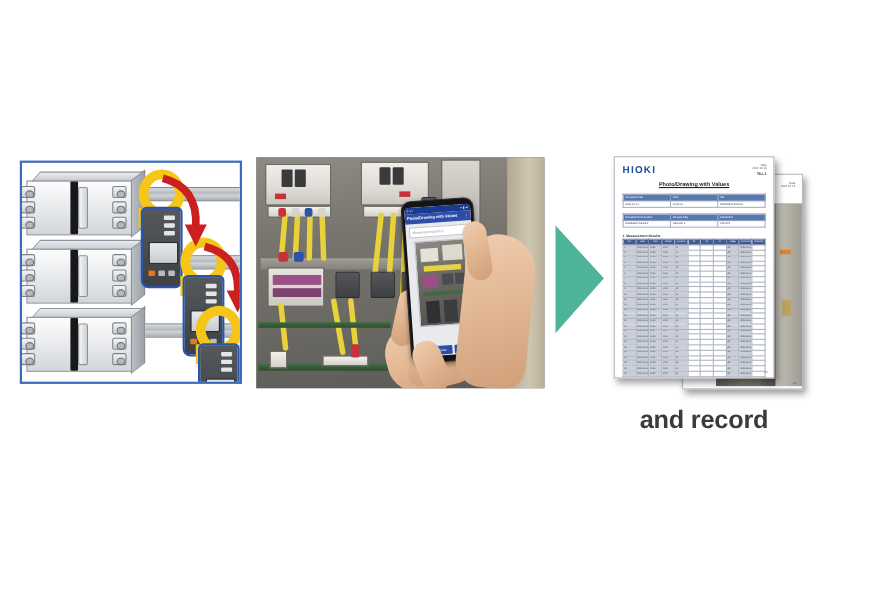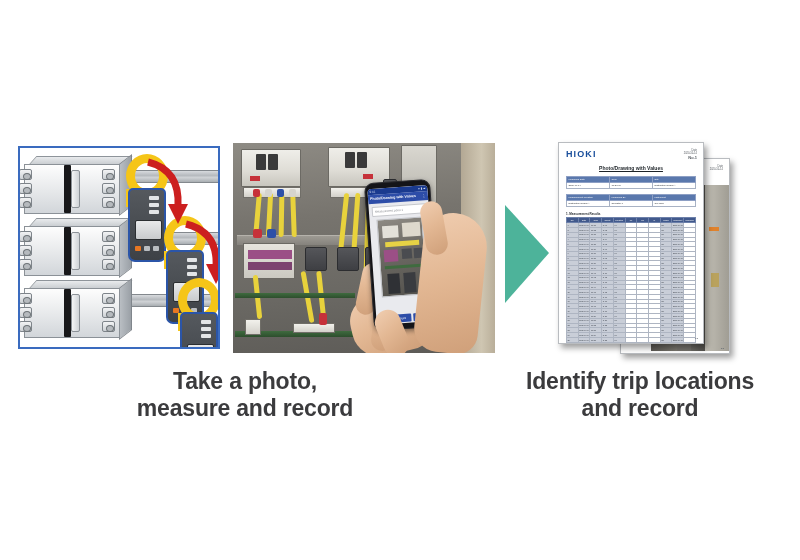--- a/index.html
+++ b/index.html
@@ -984,22 +984,17 @@
                 <td class="fill">2020-10-14 10:56</td>
                 <td></td>
               </tr>
             </tbody>
         </table>
       </div>
       <div class="doc-pageno">1/2</div>
     </div>
   </div>
 
-  <div class="caption" id="caption-left">
-    <div>Take a photo,</div>
-    <div>measure and record</div>
-  </div>
   <div class="caption" id="caption-right">
-    <div>Identify trip locations</div>
     <div>and  record</div>
   </div>
 
 </div>
 
 </body></html>

